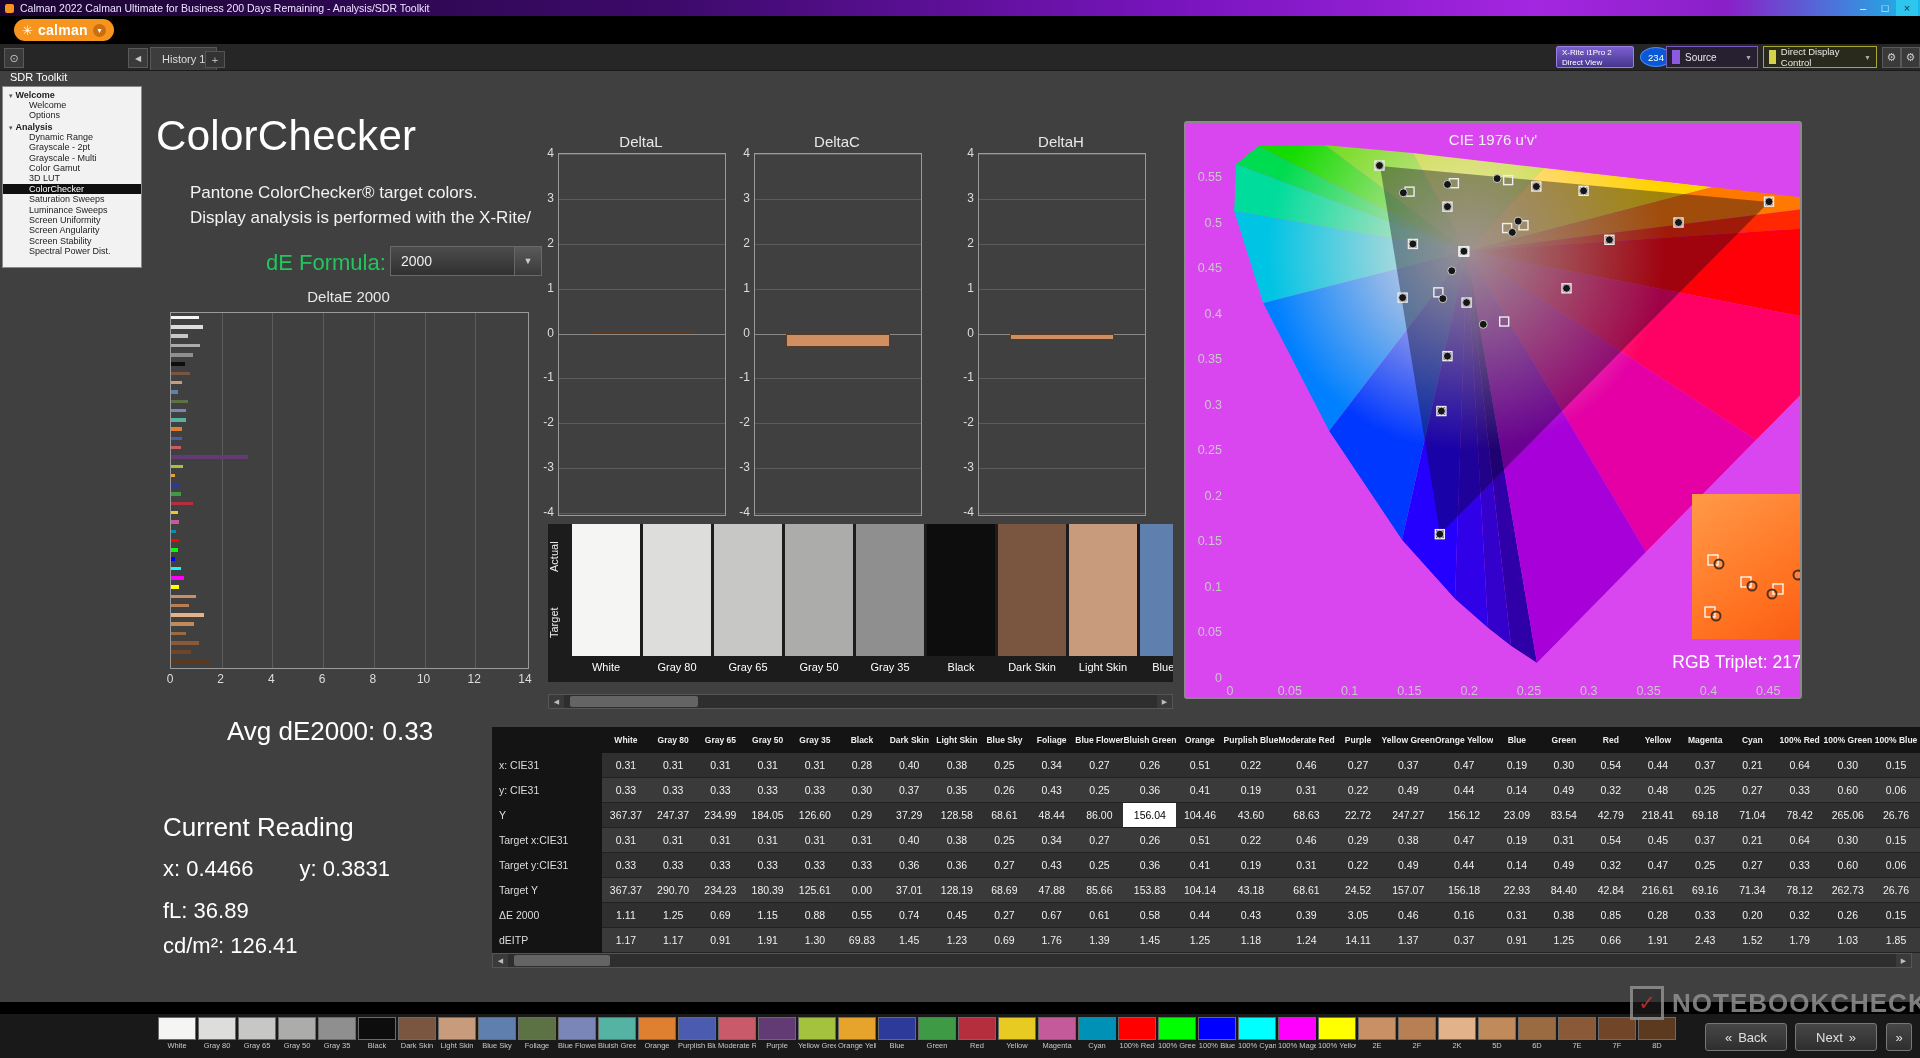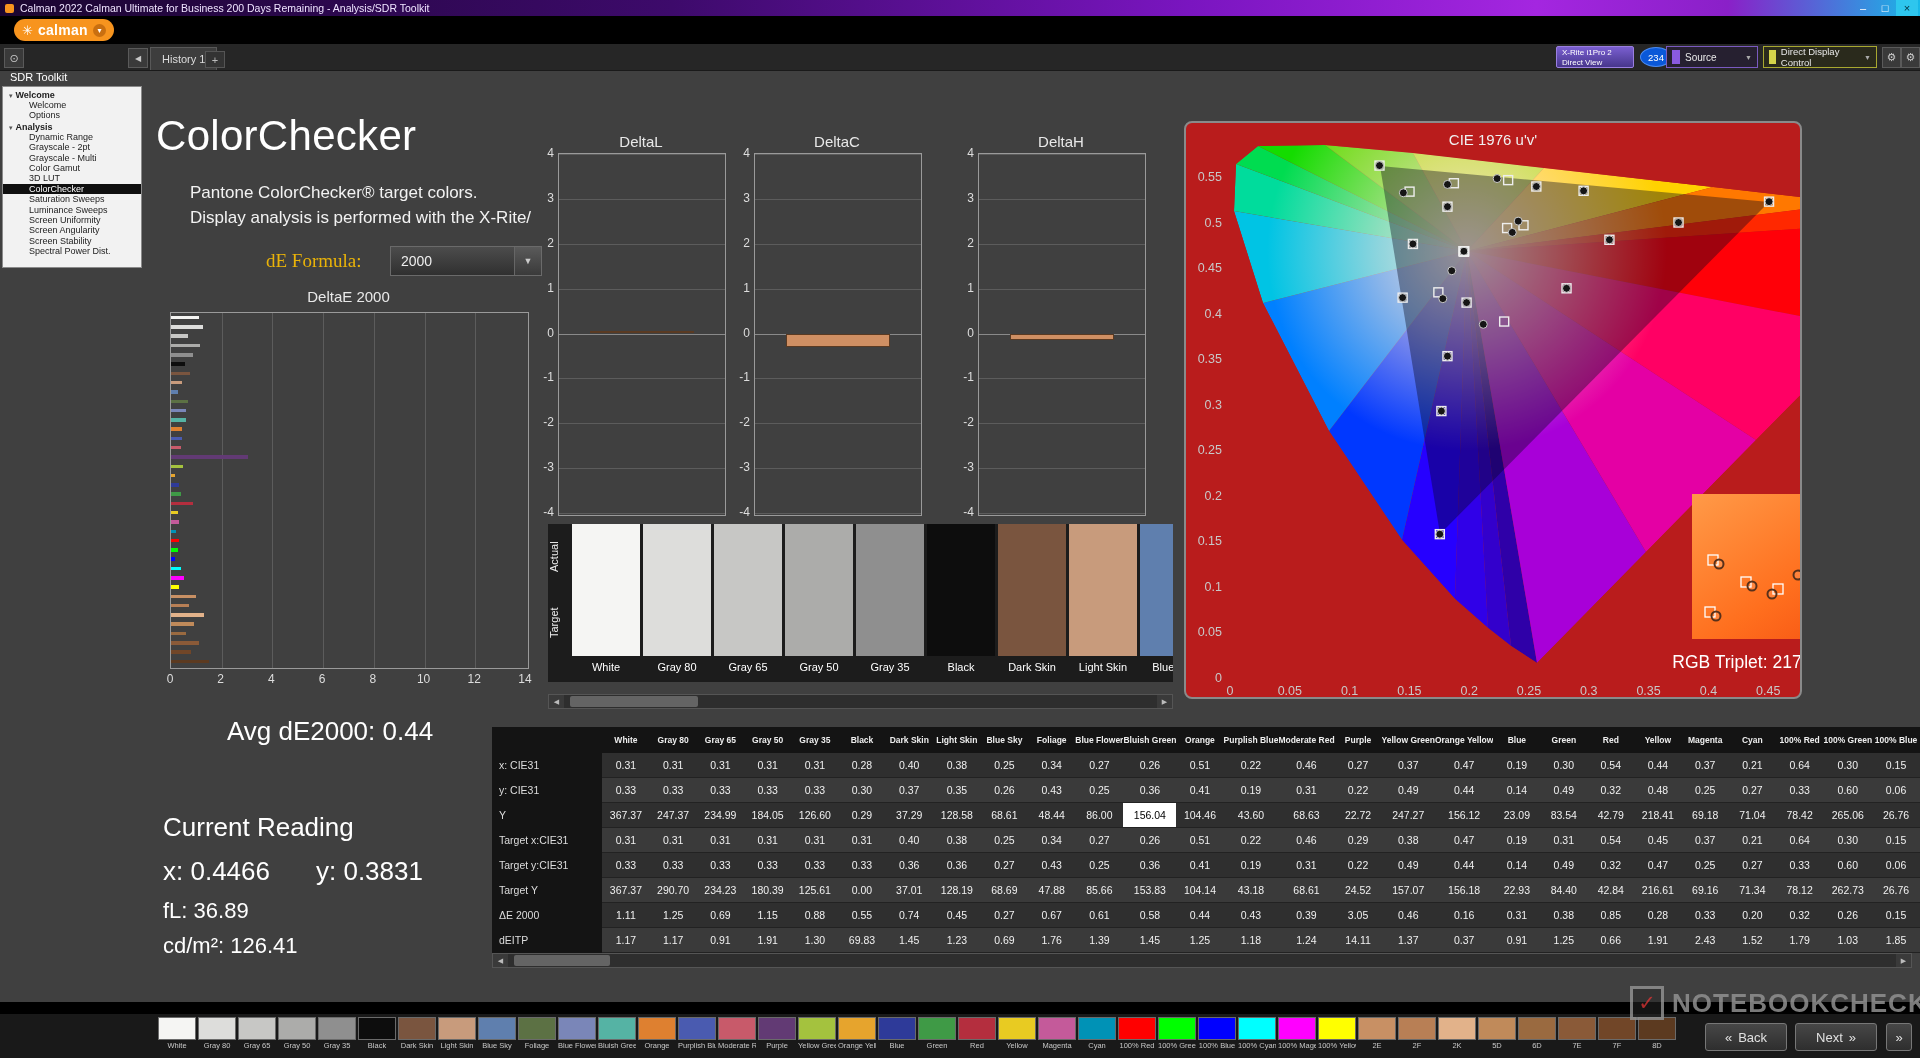--- a/index.html
+++ b/index.html
@@ -52,31 +52,31 @@
   .sb-panel{position:absolute;left:2px;top:86px;width:140px;height:182px;background:#f2f2f2;
     border:1px solid #8a8a8a;box-sizing:border-box;overflow:hidden;padding-top:2px;}
   .tree-section{font-size:9px;font-weight:bold;color:#222;padding:1px 2px 0 6px;height:10px;cursor:pointer;}
   .tree-section .tw{font-size:7px;color:#555;margin-right:3px;}
   .tree-item{font-size:9px;color:#222;padding:0 2px 0 26px;height:10.4px;line-height:10.4px;
     white-space:nowrap;overflow:hidden;cursor:pointer;}
   .tree-item.sel{background:#101010;color:#fff;}
   
   .page-heading{position:absolute;left:156px;top:112px;font-size:42px;color:#fff;letter-spacing:0.3px;}
   .desc{position:absolute;left:190px;top:180px;font-size:17px;color:#f2f2f2;line-height:25px;}
-  .formula-label{position:absolute;left:266px;top:250px;font-size:19px;color:#eab308;font-family:Liberation Serif, serif;}
+  .formula-label{position:absolute;left:266px;top:250px;font-size:22px;color:#22c55e;}
   .formula-dd{position:absolute;left:390px;top:246px;width:152px;height:30px;
     background:linear-gradient(#4c4c4c,#303030);border:1px solid #6a6a6a;color:#eee;font-size:14px;
     display:flex;align-items:center;padding-left:10px;box-sizing:border-box;cursor:pointer;}
   .fdd-btn{margin-left:auto;width:26px;height:100%;background:linear-gradient(#5a5a5a,#3a3a3a);
     border-left:1px solid #666;display:flex;align-items:center;justify-content:center;font-size:9px;color:#ccc;}
   .stat{position:absolute;color:#fff;}
   .stat.avg{left:150px;top:716px;width:360px;text-align:center;font-size:26px;}
   .stat.max{left:150px;top:758px;width:360px;text-align:center;font-size:26px;}
   .stat.cr{left:163px;top:812px;font-size:26px;}
-  .stat.xy{left:163px;top:856px;font-size:26px;}
+  .stat.xy{left:163px;top:856px;font-size:22px;}
   .stat.xy .xy-gap{margin-left:46px;}
   .stat.fl{left:163px;top:898px;font-size:22px;}
   .stat.cd{left:163px;top:933px;font-size:22px;}
   
   .dechart-title{position:absolute;left:170px;top:288px;width:357px;text-align:center;font-size:15px;color:#e8e8e8;}
   #deltae-plot{position:absolute;left:170px;top:312px;width:357px;height:355px;border:1px solid #9a9a9a;}
   .vgrid{position:absolute;top:0;width:1px;height:100%;background:#5c5c5c;}
   .debar{position:absolute;left:0;}
   #deltae-ticks{position:absolute;left:170px;top:672px;width:357px;height:16px;}
   .detick{position:absolute;top:0;transform:translateX(-50%);font-size:12px;color:#ddd;}
@@ -100,22 +100,22 @@
   .sw-label{height:24px;font-size:11px;color:#fff;text-align:center;line-height:22px;
     white-space:nowrap;overflow:hidden;}
   
   .hscroll{position:absolute;height:15px;display:flex;background:#2e2e2e;border:1px solid #555;box-sizing:border-box;}
   .hscroll.s1{left:548px;top:694px;width:625px;}
   .hscroll.s2{left:492px;top:953px;width:1420px;}
   .sb-arrow{width:15px;display:flex;align-items:center;justify-content:center;font-size:7px;color:#bbb;background:#3a3a3a;}
   .sb-track{position:relative;flex:1;}
   .sb-thumb{position:absolute;top:1px;height:11px;background:#646464;border-radius:2px;}
   
-  .cie-panel{position:absolute;left:1184px;top:121px;width:618px;height:578px;background:#b91c1c;
-    border:2px solid #8a8a8a;border-radius:8px;box-sizing:border-box;overflow:hidden;}
+  .cie-panel{position:absolute;left:1184px;top:121px;width:618px;height:578px;background:#d946ef;
+    border:2px solid #8a8a8a;border-radius:3px;box-sizing:border-box;overflow:hidden;}
   .cie-title{position:absolute;left:0;top:8px;width:100%;text-align:center;font-size:15px;color:#f0f0f0;z-index:2;}
   #cie-svg{position:absolute;left:0;top:0;}
   #cie-svg text{font-family:"Liberation Sans","DejaVu Sans",sans-serif;}
   
   #cc-table{position:absolute;left:492px;top:727px;border-collapse:collapse;table-layout:fixed;}
   #cc-table th,#cc-table td{padding:0;border:none;}
   #cc-table thead th{height:26px;background:#141414;color:#eee;font-size:8.5px;font-weight:bold;
     width:48px;text-align:center;white-space:nowrap;overflow:hidden;}
   #cc-table thead th.blank{width:112px;}
   #cc-table tbody th{background:#141414;color:#ddd;font-size:10.5px;font-weight:normal;
@@ -275,21 +275,21 @@
       <span class="detick" style="left: 0px;">0</span>
       <span class="detick" style="left: 50.7143px;">2</span>
       <span class="detick" style="left: 101.429px;">4</span>
       <span class="detick" style="left: 152.143px;">6</span>
       <span class="detick" style="left: 202.857px;">8</span>
       <span class="detick" style="left: 253.571px;">10</span>
       <span class="detick" style="left: 304.286px;">12</span>
       <span class="detick" style="left: 355px;">14</span>
     </div>
 
-  <div class="stat avg">Avg dE2000: 0.44</div>
+  <div class="stat avg">Avg dE2000: 0.33</div>
   <div class="stat cr">Current Reading</div>
   <div class="stat xy">
     <span>x: 0.4466</span><span class="xy-gap">y: 0.3831</span>
   </div>
   <div class="stat fl">fL: 36.89</div>
   <div class="stat cd">cd/m²: 126.41</div>
 
   <div class="mini" style="left:528px">
     <div class="mini-title">DeltaL</div>
     <div class="mini-labels" id="ml1">

